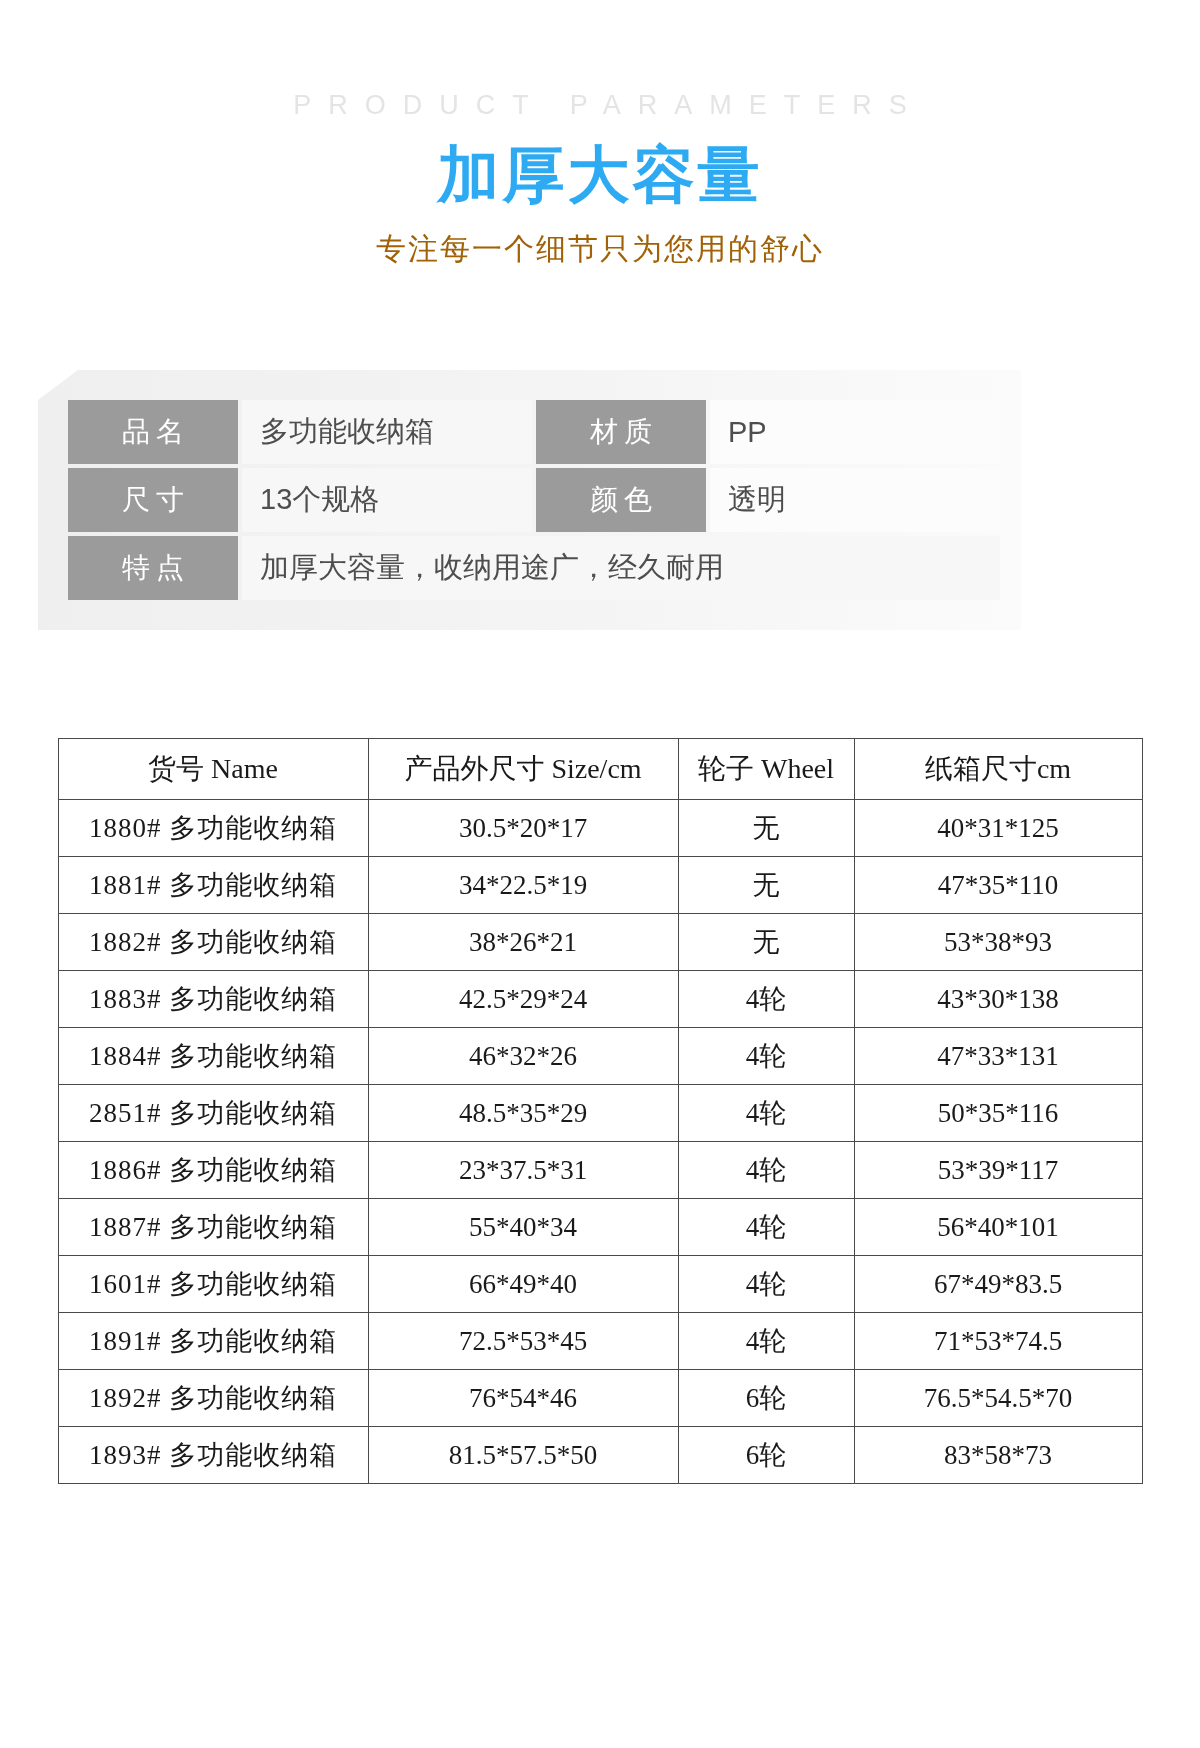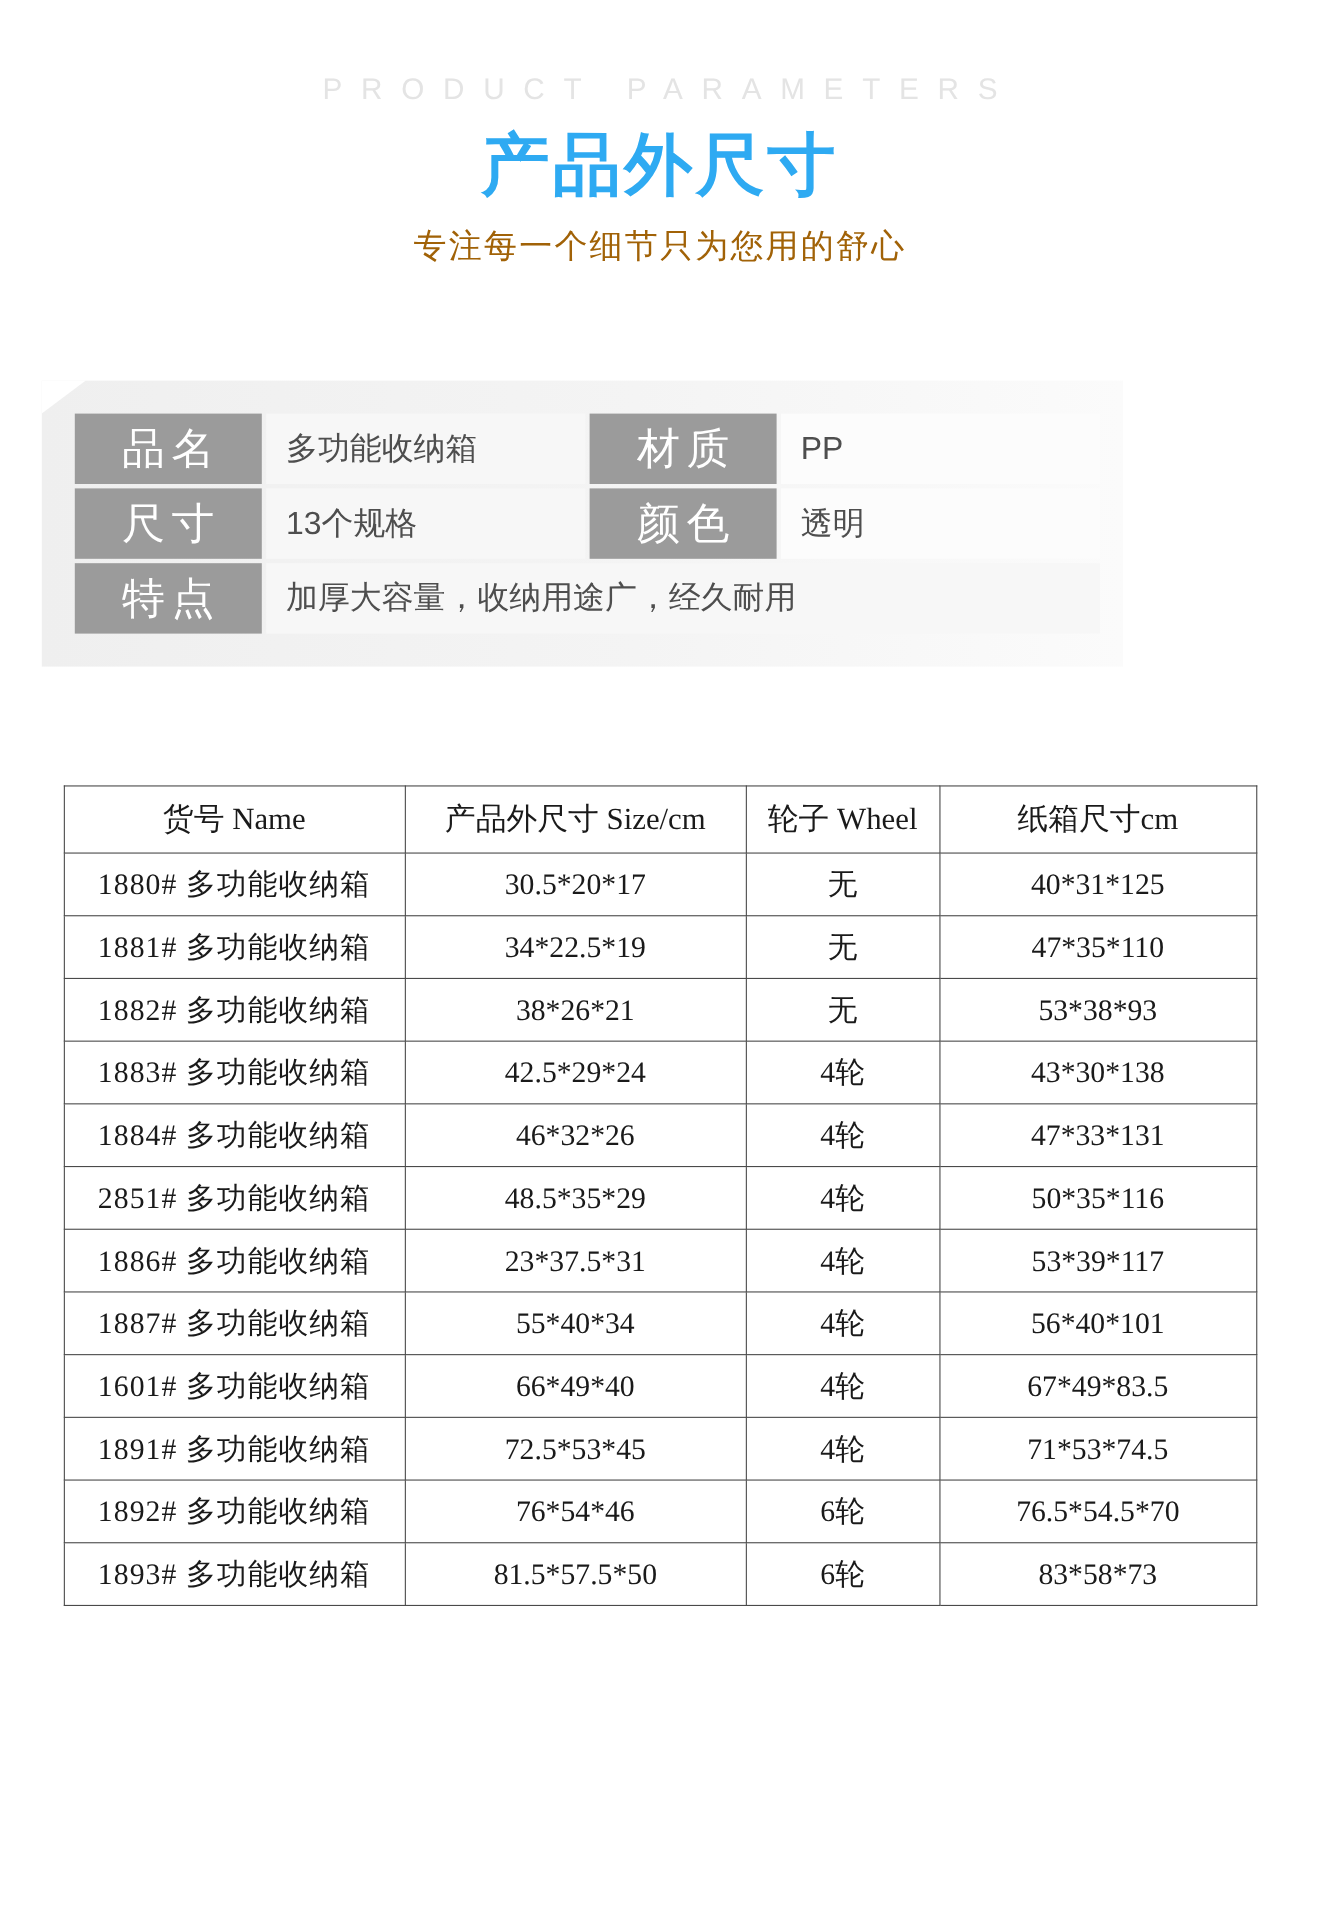--- a/index.html
+++ b/index.html
@@ -10,21 +10,21 @@
   body {
     width: 1200px;
     height: 1748px;
     font-family: "Liberation Sans", sans-serif;
     position: relative;
     overflow: hidden;
   }
 
   
   .header {
-    padding-top: 68px;
+    padding-top: 92px;
     text-align: center;
   }
   .header-eyebrow {
     font-size: 27px;
     letter-spacing: 17px;
     color: #e4e4e4;
     font-weight: 400;
     text-indent: 17px;
     line-height: 1;
   }
@@ -72,21 +72,21 @@
   .spec-table {
     border-collapse: separate;
     border-spacing: 4px 4px;
     margin-left: 26px;
     width: 940px;
     table-layout: fixed;
   }
   .spec-label {
     background: #9b9b9b;
     color: #ffffff;
-    font-size: 39px;
+    font-size: 28px;
     text-align: center;
     letter-spacing: 6px;
     text-indent: 6px;
     height: 62px;
     width: 168px;
     white-space: nowrap;
   }
   .spec-value {
     background: #f7f7f7;
     color: #4e4e4e;
@@ -130,21 +130,21 @@
   .col-carton { width: 288px; }
   .cell-name {
     letter-spacing: 1px;
   }
 </style>
 </head>
 <body>
 
 <div class="header">
   <div class="header-eyebrow">PRODUCT PARAMETERS</div>
-  <div class="header-title">产品外尺寸</div>
+  <div class="header-title">加厚大容量</div>
   <div class="header-sub">专注每一个细节只为您用的舒心</div>
 </div>
 
 <div class="spec-wrap">
   <div class="spec-panel">
     <table class="spec-table">
       <tbody>
         <tr>
           <td class="spec-label">品名</td>
           <td class="spec-value">多功能收纳箱</td>

